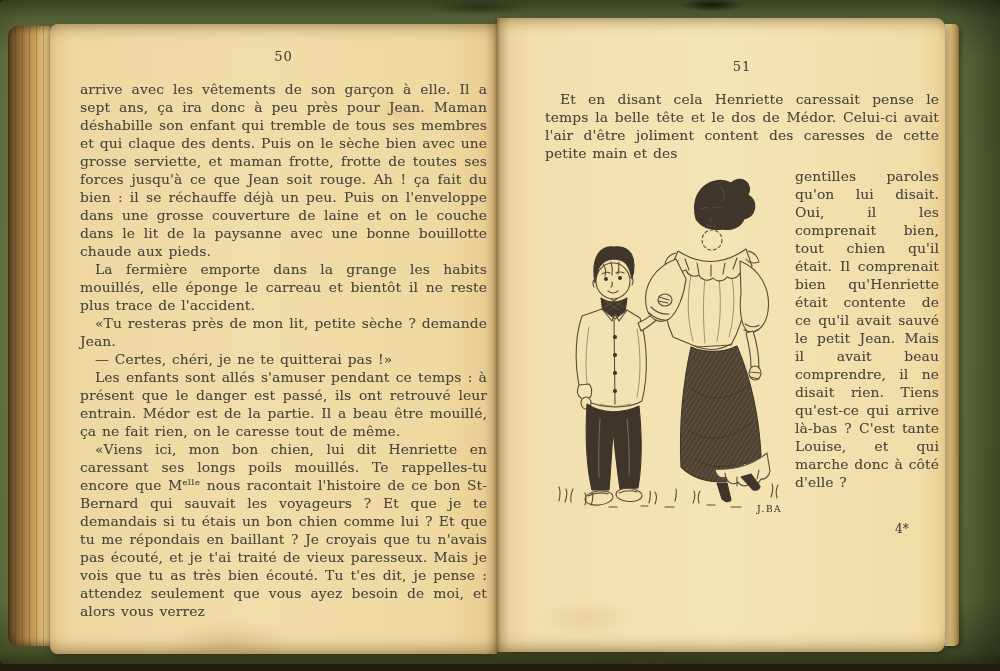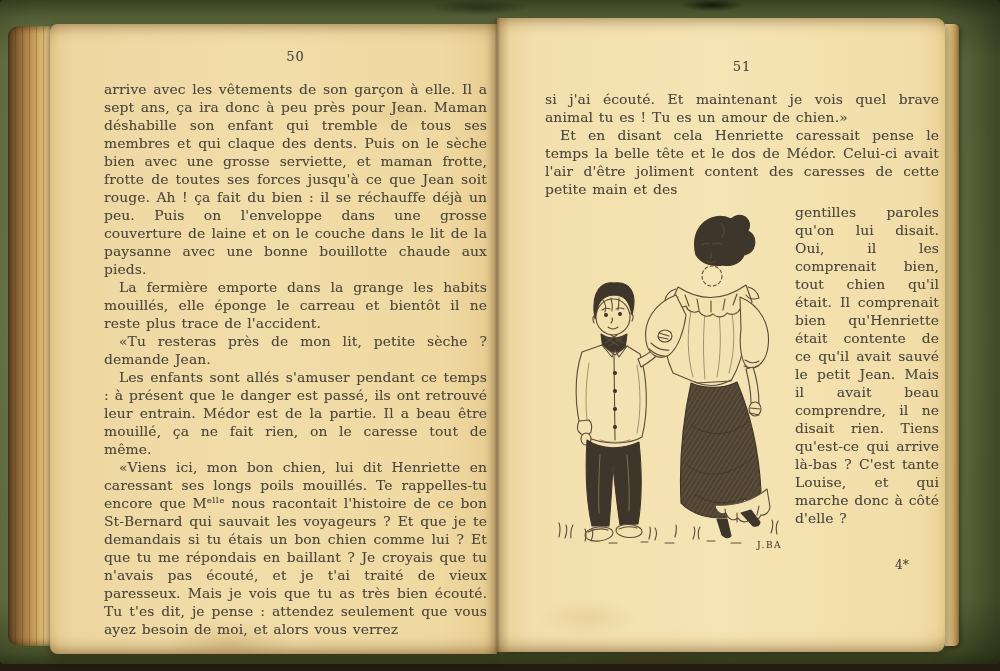--- a/index.html
+++ b/index.html
@@ -57,21 +57,21 @@
   }
   .gutter{
     position:absolute;left:484px;top:18px;width:26px;height:636px;pointer-events:none;
     background:linear-gradient(to right, rgba(100,70,28,0) 0%, rgba(100,70,28,.22) 40%, rgba(62,42,14,.42) 52%, rgba(100,70,28,.22) 64%, rgba(100,70,28,0) 100%);
   }
 
   
   .content{font-size:13.8px;line-height:18px;text-align:justify;
     letter-spacing:.01em;word-spacing:.09em;hyphens:auto;
     text-shadow:.2px .2px 0 rgba(75,70,60,.3);}
-  .page-left .content{padding:24px 10px 0 54px;}
+  .page-left .content{padding:24px 10px 0 30px;}
   .page-right .content{padding:40px 6px 0 48px;}
   .page-number{text-align:center;font-size:13px;letter-spacing:1px;margin-bottom:14px;}
   .content p{margin:0;}
   p.indent{text-indent:15px;}
   .illus-row{display:flex;gap:10px;margin-top:5px;align-items:flex-start;}
   .illus{flex:0 0 240px;}
   .col-text{flex:1;height:348px;overflow:hidden;}
   .footer-mark{text-align:right;padding-right:30px;font-size:12px;margin-top:3px;}
 
   
@@ -91,29 +91,29 @@
   <div class="cover"></div>
   <div class="edge-left"></div>
   <div class="edge-right"></div>
 
   <div class="page page-left">
     <div class="content">
       <div class="page-number">50</div>
       <p class="noindent">arrive avec les vêtements de son garçon à elle. Il a sept ans, ça ira donc à peu près pour Jean. Maman déshabille son enfant qui tremble de tous ses membres et qui claque des dents. Puis on le sèche bien avec une grosse serviette, et maman frotte, frotte de toutes ses forces jusqu'à ce que Jean soit rouge. Ah ! ça fait du bien : il se réchauffe déjà un peu. Puis on l'enveloppe dans une grosse couverture de laine et on le couche dans le lit de la paysanne avec une bonne bouillotte chaude aux pieds.</p>
       <p class="indent">La fermière emporte dans la grange les habits mouillés, elle éponge le carreau et bientôt il ne reste plus trace de l'accident.</p>
       <p class="indent">«Tu resteras près de mon lit, petite sèche ? demande Jean.</p>
+      <p class="indent">— Certes, chéri, je ne te quitterai pas !»</p>
       <p class="indent">Les enfants sont allés s'amuser pendant ce temps : à présent que le danger est passé, ils ont retrouvé leur entrain. Médor est de la partie. Il a beau être mouillé, ça ne fait rien, on le caresse tout de même.</p>
       <p class="indent">«Viens ici, mon bon chien, lui dit Henriette en caressant ses longs poils mouillés. Te rappelles-tu encore que Mᵉˡˡᵉ nous racontait l'histoire de ce bon St-Bernard qui sauvait les voyageurs ? Et que je te demandais si tu étais un bon chien comme lui ? Et que tu me répondais en baillant ? Je croyais que tu n'avais pas écouté, et je t'ai traité de vieux paresseux. Mais je vois que tu as très bien écouté. Tu t'es dit, je pense : attendez seulement que vous ayez besoin de moi, et alors vous verrez</p>
     </div>
   </div>
 
   <div class="page page-right">
     <div class="content">
       <div class="page-number">51</div>
-      <p class="noindent">si j'ai écouté. Et maintenant je vois quel brave animal tu es ! Tu es un amour de chien.»</p>
       <p class="indent">Et en disant cela Henriette caressait pense le temps la belle tête et le dos de Médor. Celui-ci avait l'air d'être joliment content des caresses de cette petite main et des</p>
 
       <div class="illus-row">
         <svg class="illus" width="240" height="350" viewBox="0 0 240 350" role="img">
           <defs>
             <pattern id="hatch" width="4" height="4" patternUnits="userSpaceOnUse" patternTransform="rotate(32)">
               <rect width="4" height="4" fill="#4e4232"></rect>
               <line x1="0" y1="0" x2="0" y2="4" stroke="#75654c" stroke-width="1.1"></line>
             </pattern>
           </defs>

